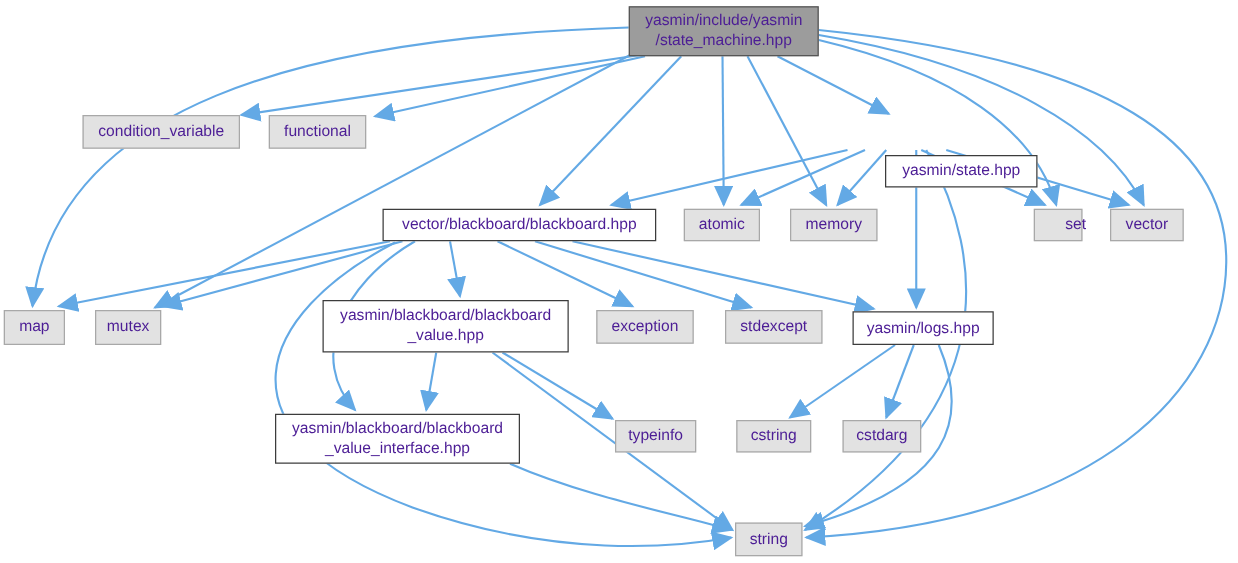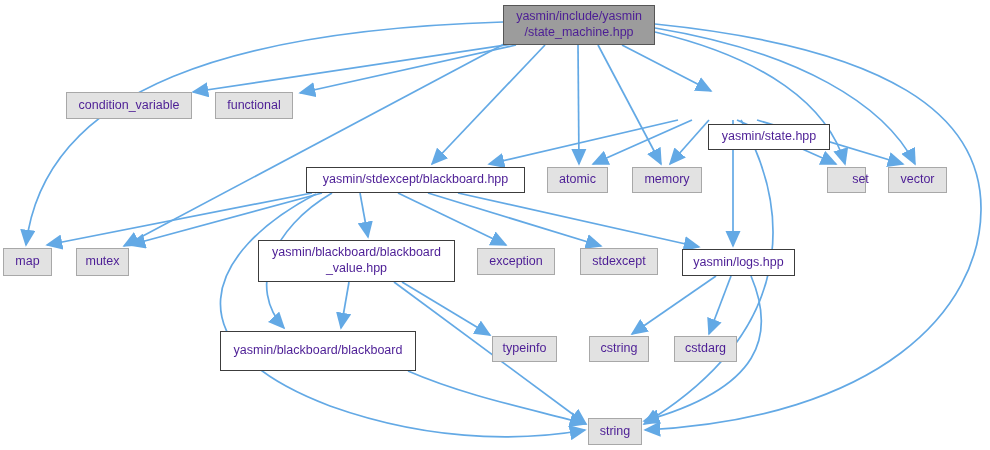--- a/index.html
+++ b/index.html
@@ -85,21 +85,21 @@
       <div class="node system" style="left: 66px; top: 92px; width: 126px; height: 27px;">
         <div>condition_variable</div>
       </div>
       <div class="node system" style="left: 215px; top: 92px; width: 78px; height: 27px;">
         <div>functional</div>
       </div>
       <div class="node file" style="left: 708px; top: 94px; width: 122px; height: 26px; margin-top: 30px;">
         <div>yasmin/state.hpp</div>
       </div>
       <div class="node file" style="left: 306px; top: 167px; width: 219px; height: 26px;">
-        <div>yasmin/stdexcept/blackboard.hpp</div>
+        <div>vector/blackboard/blackboard.hpp</div>
       </div>
       <div class="node system" style="left: 547px; top: 167px; width: 61px; height: 26px;">
         <div>atomic</div>
       </div>
       <div class="node system" style="left: 632px; top: 167px; width: 70px; height: 26px;">
         <div>memory</div>
       </div>
       <div class="node system" style="left: 827px; top: 167px; width: 39px; height: 26px; padding-left: 28px;">
         <div>set</div>
       </div>
@@ -120,20 +120,21 @@
         <div>exception</div>
       </div>
       <div class="node system" style="left: 580px; top: 248px; width: 78px; height: 27px;">
         <div>stdexcept</div>
       </div>
       <div class="node file" style="left: 682px; top: 249px; width: 113px; height: 27px;">
         <div>yasmin/logs.hpp</div>
       </div>
       <div class="node file" style="left: 220px; top: 331px; width: 196px; height: 40px;">
         <div>yasmin/blackboard/blackboard</div>
+        <div>_value_interface.hpp</div>
       </div>
       <div class="node system" style="left: 492px; top: 336px; width: 65px; height: 26px;">
         <div>typeinfo</div>
       </div>
       <div class="node system" style="left: 589px; top: 336px; width: 60px; height: 26px;">
         <div>cstring</div>
       </div>
       <div class="node system" style="left: 674px; top: 336px; width: 63px; height: 26px;">
         <div>cstdarg</div>
       </div>

